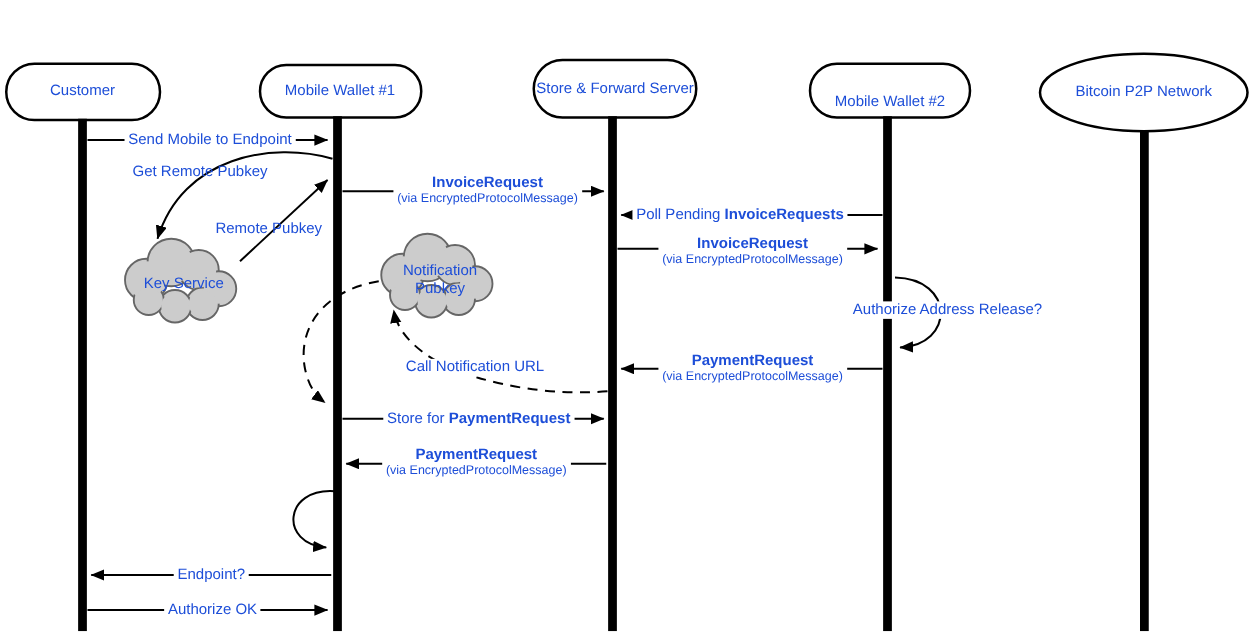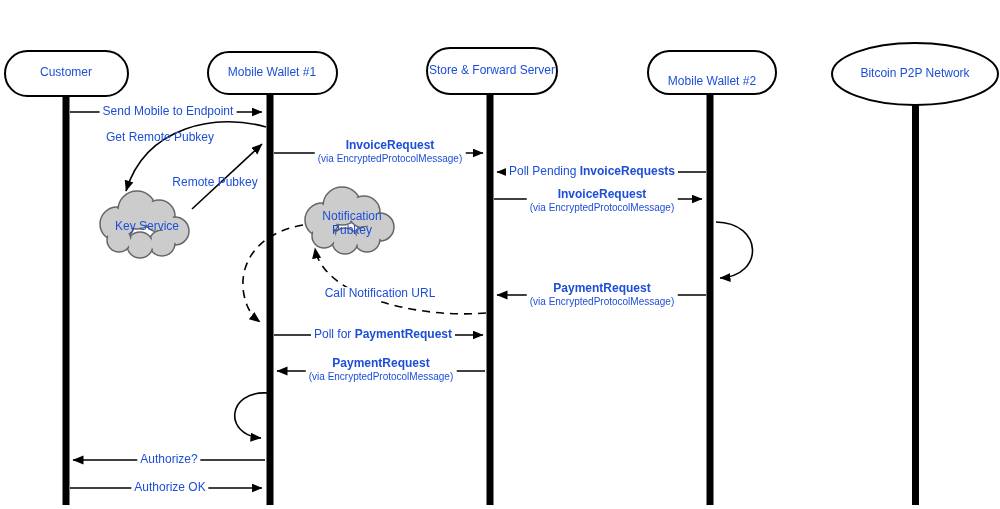--- a/index.html
+++ b/index.html
@@ -122,35 +122,36 @@
 
   <div class="lbl" style="left:592px;top:131px">
     <span>Poll Pending </span><span class="b">InvoiceRequests</span>
   </div>
 
   <div class="lbl" style="left:602px;top:160px">
     <span class="b">InvoiceRequest</span>
     <span class="sub">(via EncryptedProtocolMessage)</span>
   </div>
 
+  <div class="lbl" style="left:758px;top:207px">Authorize Address Release?</div>
 
   <div class="lbl" style="left:602px;top:254px">
     <span class="b">PaymentRequest</span>
     <span class="sub">(via EncryptedProtocolMessage)</span>
   </div>
 
   <div class="lbl" style="left:380px;top:253px">Call Notification URL</div>
 
   <div class="lbl" style="left:383px;top:294px">
-    <span>Poll for </span><span class="b">PaymentRequest</span>
+    <span>Store for </span><span class="b">PaymentRequest</span>
   </div>
 
   <div class="lbl" style="left:381px;top:329px">
     <span class="b">PaymentRequest</span>
     <span class="sub">(via EncryptedProtocolMessage)</span>
   </div>
 
 
-  <div class="lbl" style="left:169px;top:419px">Authorize?</div>
+  <div class="lbl" style="left:169px;top:419px">Endpoint?</div>
   <div class="lbl" style="left:170px;top:447px">Authorize OK</div>
   <div class="lbl" style="left:594px;top:474px">transaction</div>
 
 </div>
 
 </body></html>

